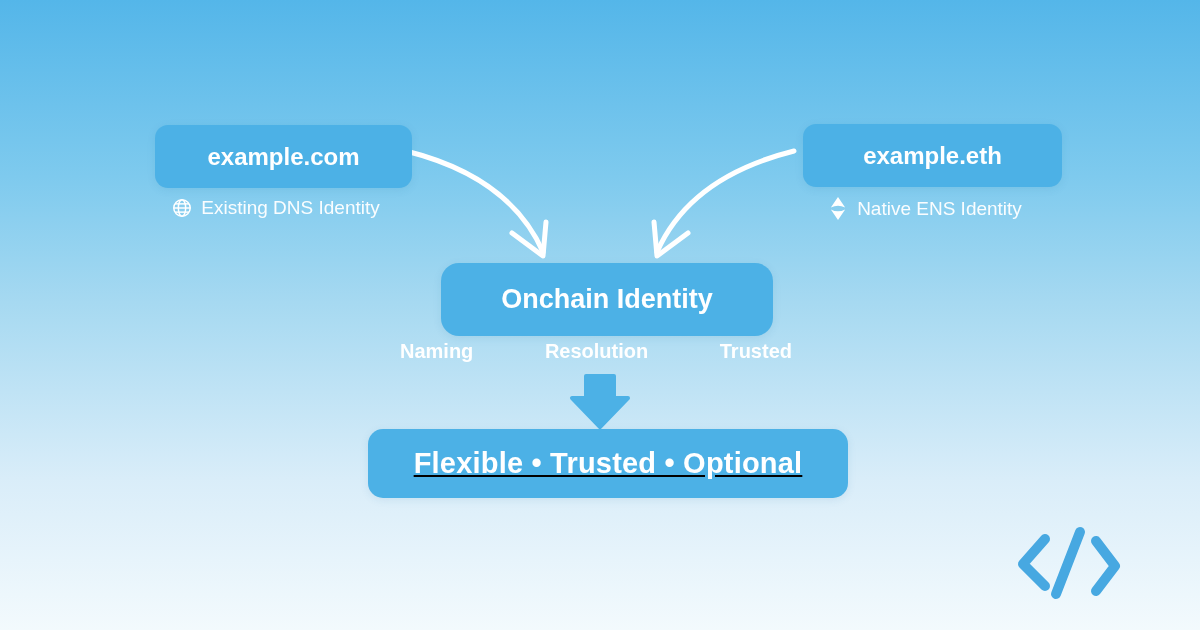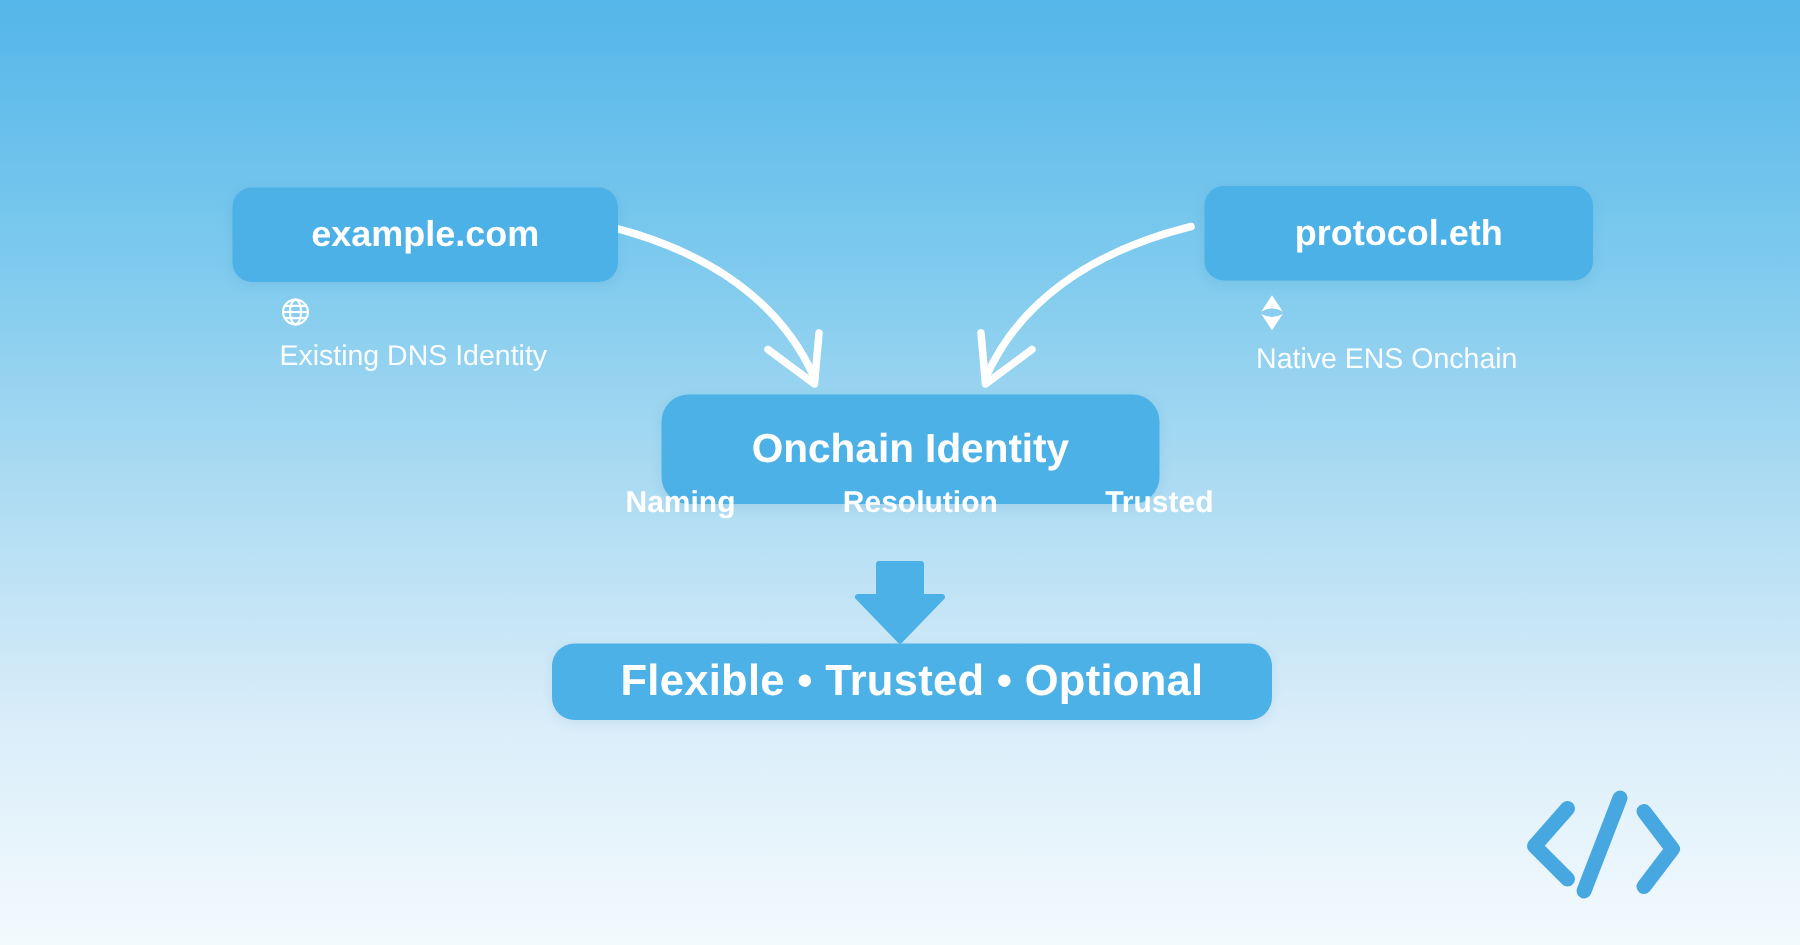--- a/index.html
+++ b/index.html
@@ -46,52 +46,50 @@
     font-weight: 700;
   }
   .node-dns { left: 147px; top: 125px; width: 257px; }
   .node-ens { left: 795px; top: 124px; width: 259px; }
   .node-dns .pill, .node-ens .pill { height: 63px; }
   .node-dns .title, .node-ens .title { font-size: 24px; }
 
   .caption {
     margin-top: 9px;
     display: flex;
-    align-items: flex-start;
+    align-items: center;
     gap: 8px;
     color: rgba(255, 255, 255, 0.96);
     font-size: 19px;
     font-weight: 400;
     white-space: nowrap;
-    flex-direction: column;
   }
   .caption .icn { display: flex; align-items: center; }
 
   .node-onchain { left: 433px; top: 263px; width: 332px; }
   .node-onchain .pill { height: 73px; border-radius: 18px; }
   .node-onchain .title { font-size: 27px; }
 
   .features {
     position: absolute;
-    left: 400px; top: 324px;
+    left: 400px; top: 340px;
     width: 392px;
     display: flex;
     justify-content: space-between;
     align-items: flex-end;
-    margin-left: 17px;
   }
   .feature {
     color: #ffffff;
     font-size: 20px;
     font-weight: 700;
     white-space: nowrap;
   }
 
   .node-result { left: 360px; top: 429px; width: 480px; }
-  .node-result .pill { height: 51px; border-radius: 15px; }
+  .node-result .pill { height: 69px; border-radius: 15px; text-decoration: underline; }
   .node-result .title { font-size: 29px; letter-spacing: 0.2px; }
 
   .brand-logo {
     position: absolute;
     left: 1008px; top: 524px;
   }
 </style>
 </head>
 <body>
 
@@ -120,30 +118,30 @@
           <path d="M4.4 7.5 H19.6"></path>
           <path d="M4.4 16.5 H19.6"></path>
         </svg>
       </span>
       <span>Existing DNS Identity</span>
     </div>
   </div>
 
   <div class="node node-ens">
     <div class="pill">
-      <span class="title">protocol.eth</span>
+      <span class="title">example.eth</span>
     </div>
     <div class="caption">
       <span class="icn">
         <svg width="22" height="25" viewBox="0 0 24 28" fill="#ffffff">
           <path d="M12 1 L4 13 Q12 8.6 20 13 Z"></path>
           <path d="M12 27 L4 15 Q12 19.4 20 15 Z"></path>
         </svg>
       </span>
-      <span>Native ENS Onchain</span>
+      <span>Native ENS Identity</span>
     </div>
   </div>
 
   <div class="node node-onchain">
     <div class="pill">
       <span class="title">Onchain Identity</span>
     </div>
   </div>
 
   <div class="features">

